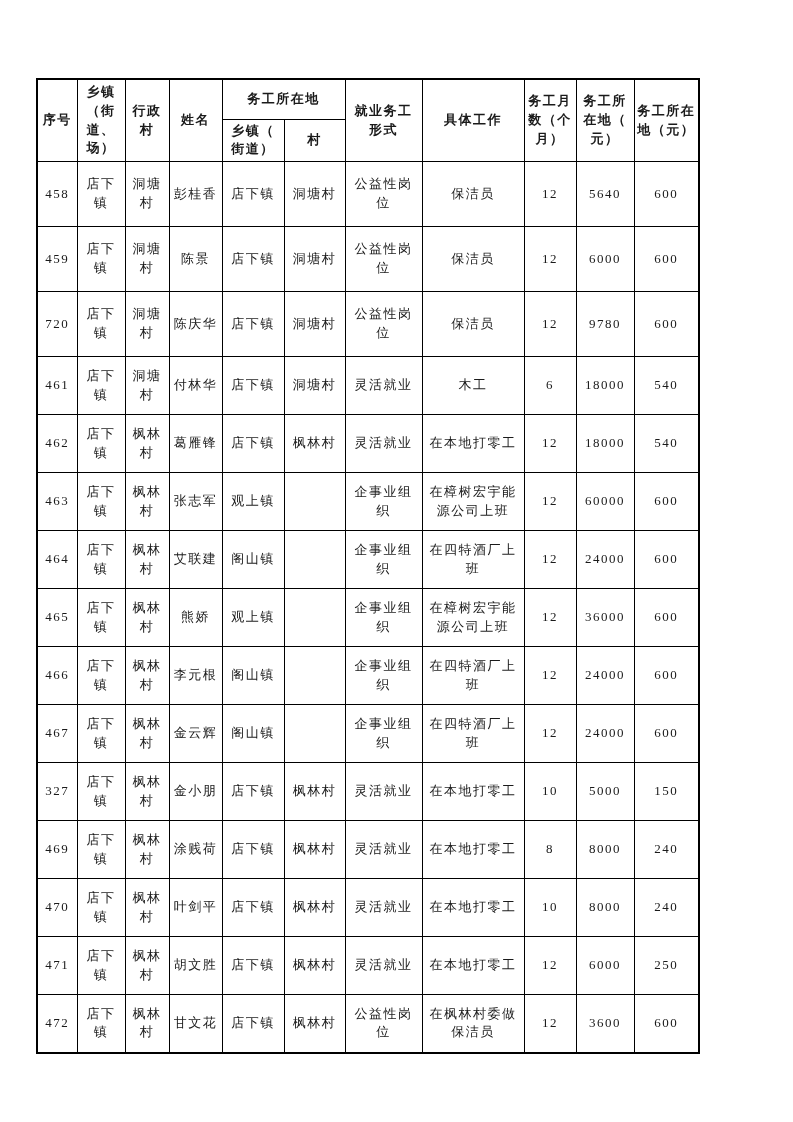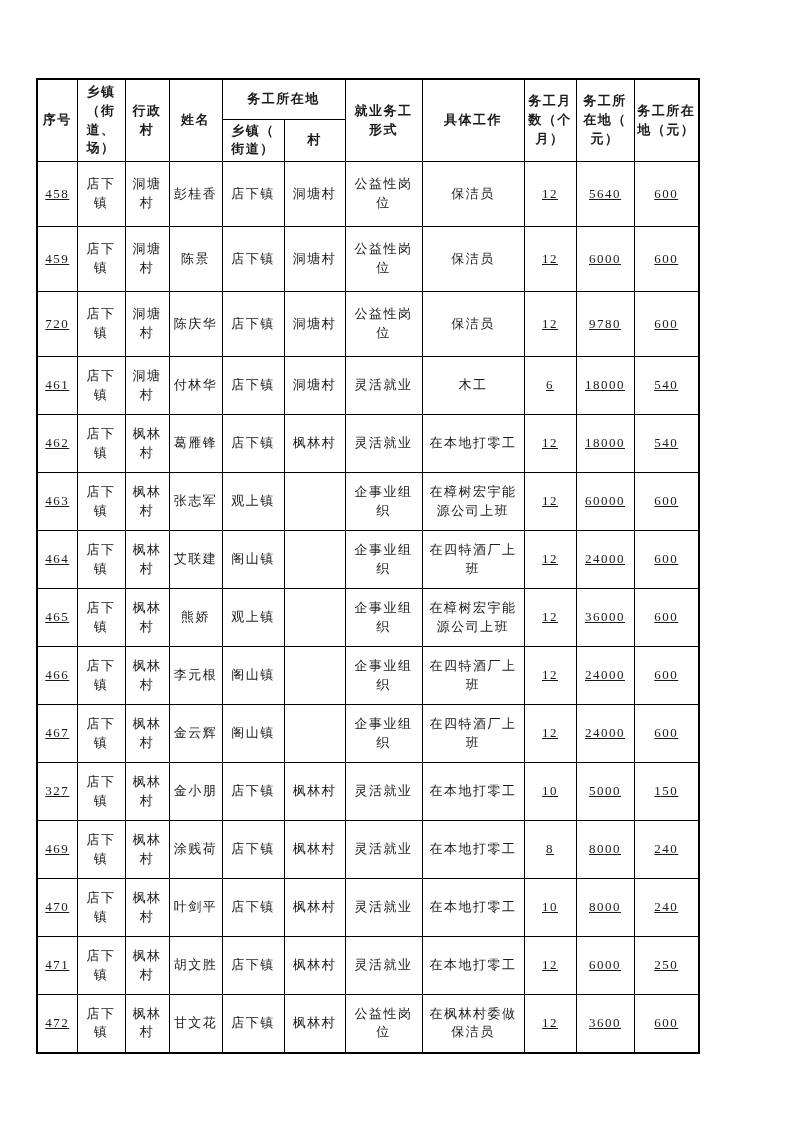--- a/index.html
+++ b/index.html
@@ -41,21 +41,20 @@
   }
   table.data-table th {
     font-weight: bold;
   }
   thead tr.header-row-top { height: 40px; }
   thead tr.header-row-sub { height: 36px; }
   tbody tr { height: 58px; }
   tbody tr:nth-child(-n+3) { height: 65px; }
   td.num-cell {
     letter-spacing: 0.5px;
-    text-decoration: underline;
   }
 </style>
 </head>
 <body>
 
 <div class="page">
   <table class="data-table">
     <colgroup>
       <col style="width:40px">
         <col style="width:48px">

